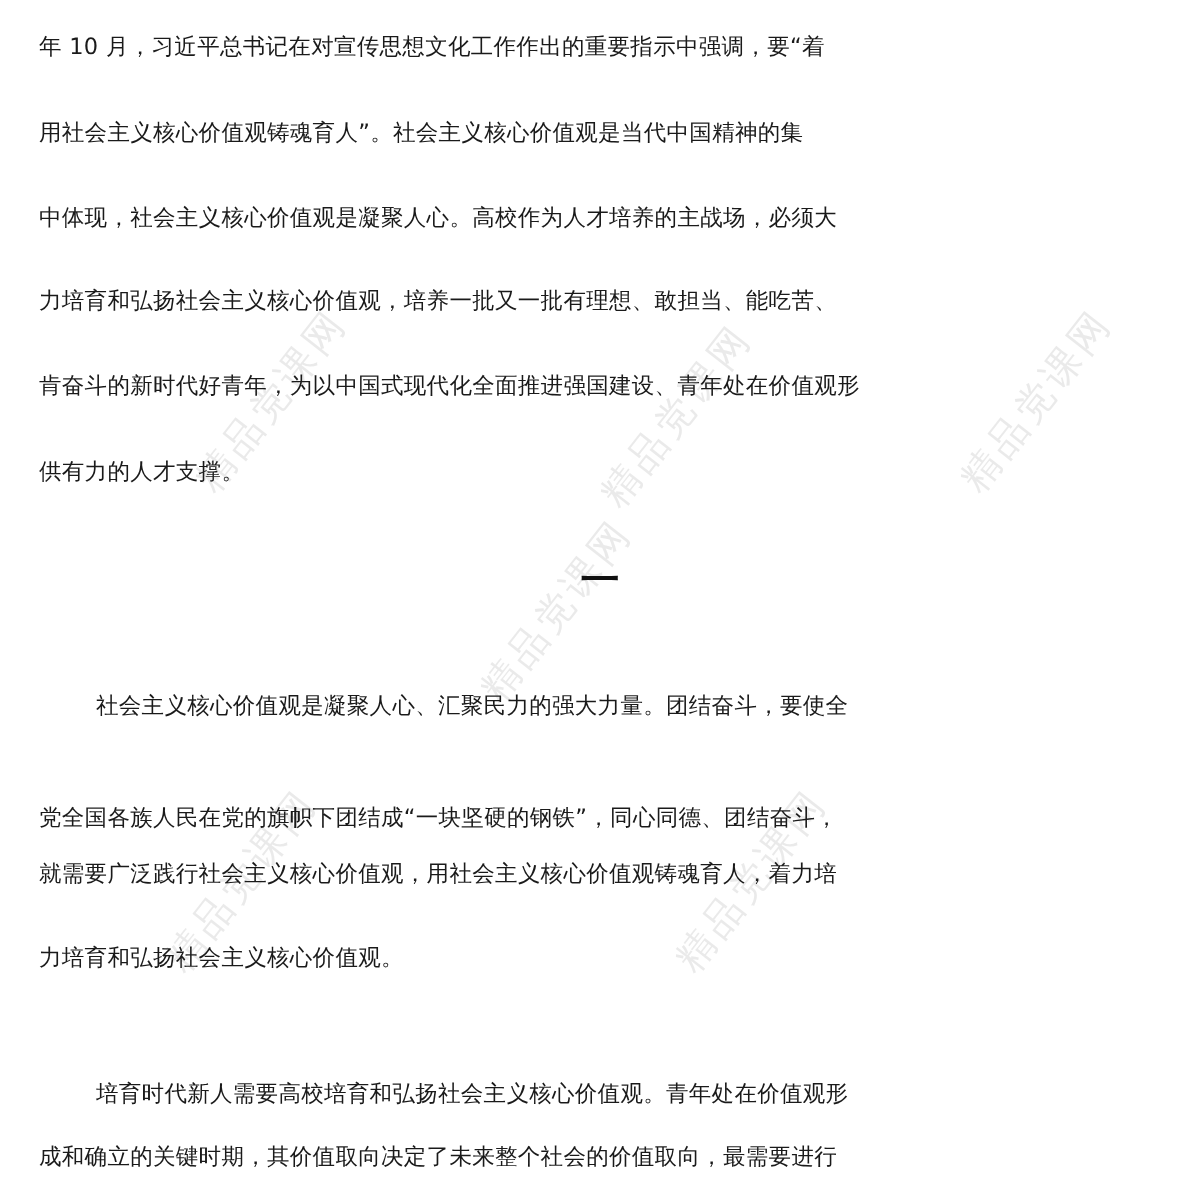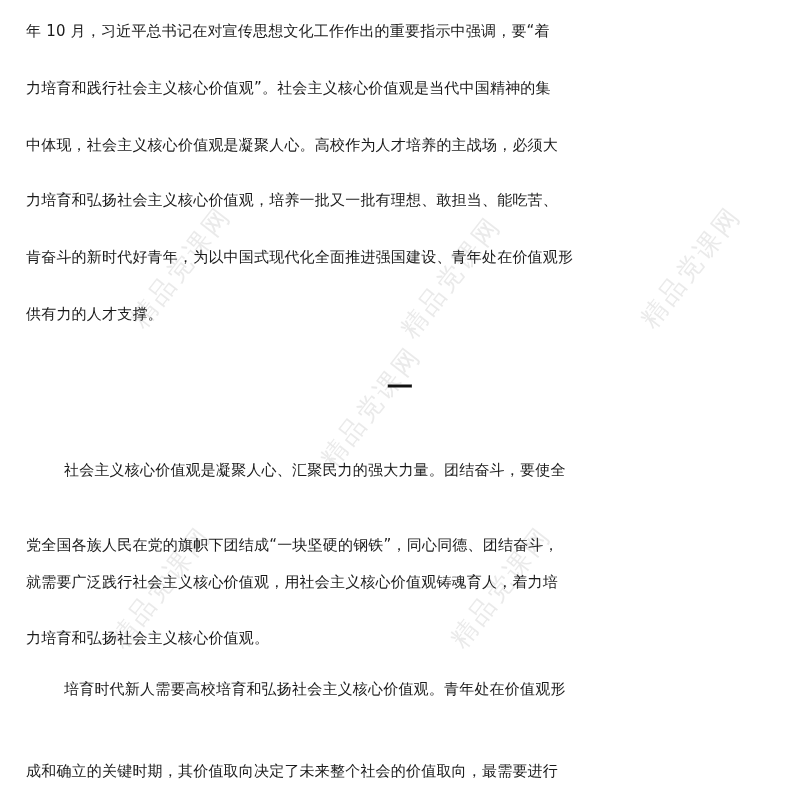--- a/index.html
+++ b/index.html
@@ -64,34 +64,34 @@
 
   <div class="watermark" style="left:150px; top:300px;">精品党课网</div>
   <div class="watermark" style="left:420px; top:310px;">精品党课网</div>
   <div class="watermark" style="left:340px; top:440px;">精品党课网</div>
   <div class="watermark" style="left:130px; top:620px;">精品党课网</div>
   <div class="watermark" style="left:470px; top:620px;">精品党课网</div>
   <div class="watermark" style="left:660px; top:300px;">精品党课网</div>
 
   <div>
     <div class="line" style="top:17px;">年 10 月，习近平总书记在对宣传思想文化工作作出的重要指示中强调，要“着</div>
-    <div class="line" style="top:74px;">力培育和践行社会主义核心价值观”。社会主义核心价值观是当代中国精神的集</div>
+    <div class="line" style="top:74px;">用社会主义核心价值观铸魂育人”。社会主义核心价值观是当代中国精神的集</div>
     <div class="line" style="top:131px;">中体现，社会主义核心价值观是凝聚人心。高校作为人才培养的主战场，必须大</div>
     <div class="line" style="top:188px;font-family:Liberation Mono, monospace;">力培育和弘扬社会主义核心价值观，培养一批又一批有理想、敢担当、能吃苦、</div>
     <div class="line" style="top:243px;">肯奋斗的新时代好青年，为以中国式现代化全面推进强国建设、青年处在价值观形</div>
     <div class="line" style="top:300px;">供有力的人才支撑。</div>
   </div>
 
   <div class="section-mark">一</div>
 
   <div>
     <div class="line indent" style="top:456px;">社会主义核心价值观是凝聚人心、汇聚民力的强大力量。团结奋斗，要使全</div>
     <div class="line" style="top:531px;">党全国各族人民在党的旗帜下团结成“一块坚硬的钢铁”，同心同德、团结奋斗，</div>
     <div class="line" style="top:568px;">就需要广泛践行社会主义核心价值观，用社会主义核心价值观铸魂育人，着力培</div>
     <div class="line" style="top:624px;">力培育和弘扬社会主义核心价值观。</div>
   </div>
 
   <div>
-    <div class="line indent" style="top:675px;">培育时代新人需要高校培育和弘扬社会主义核心价值观。青年处在价值观形</div>
+    <div class="line indent" style="top:715px;">培育时代新人需要高校培育和弘扬社会主义核心价值观。青年处在价值观形</div>
     <div class="line" style="top:757px;">成和确立的关键时期，其价值取向决定了未来整个社会的价值取向，最需要进行</div>
   </div>
 
 </div>
 
 </body></html>

